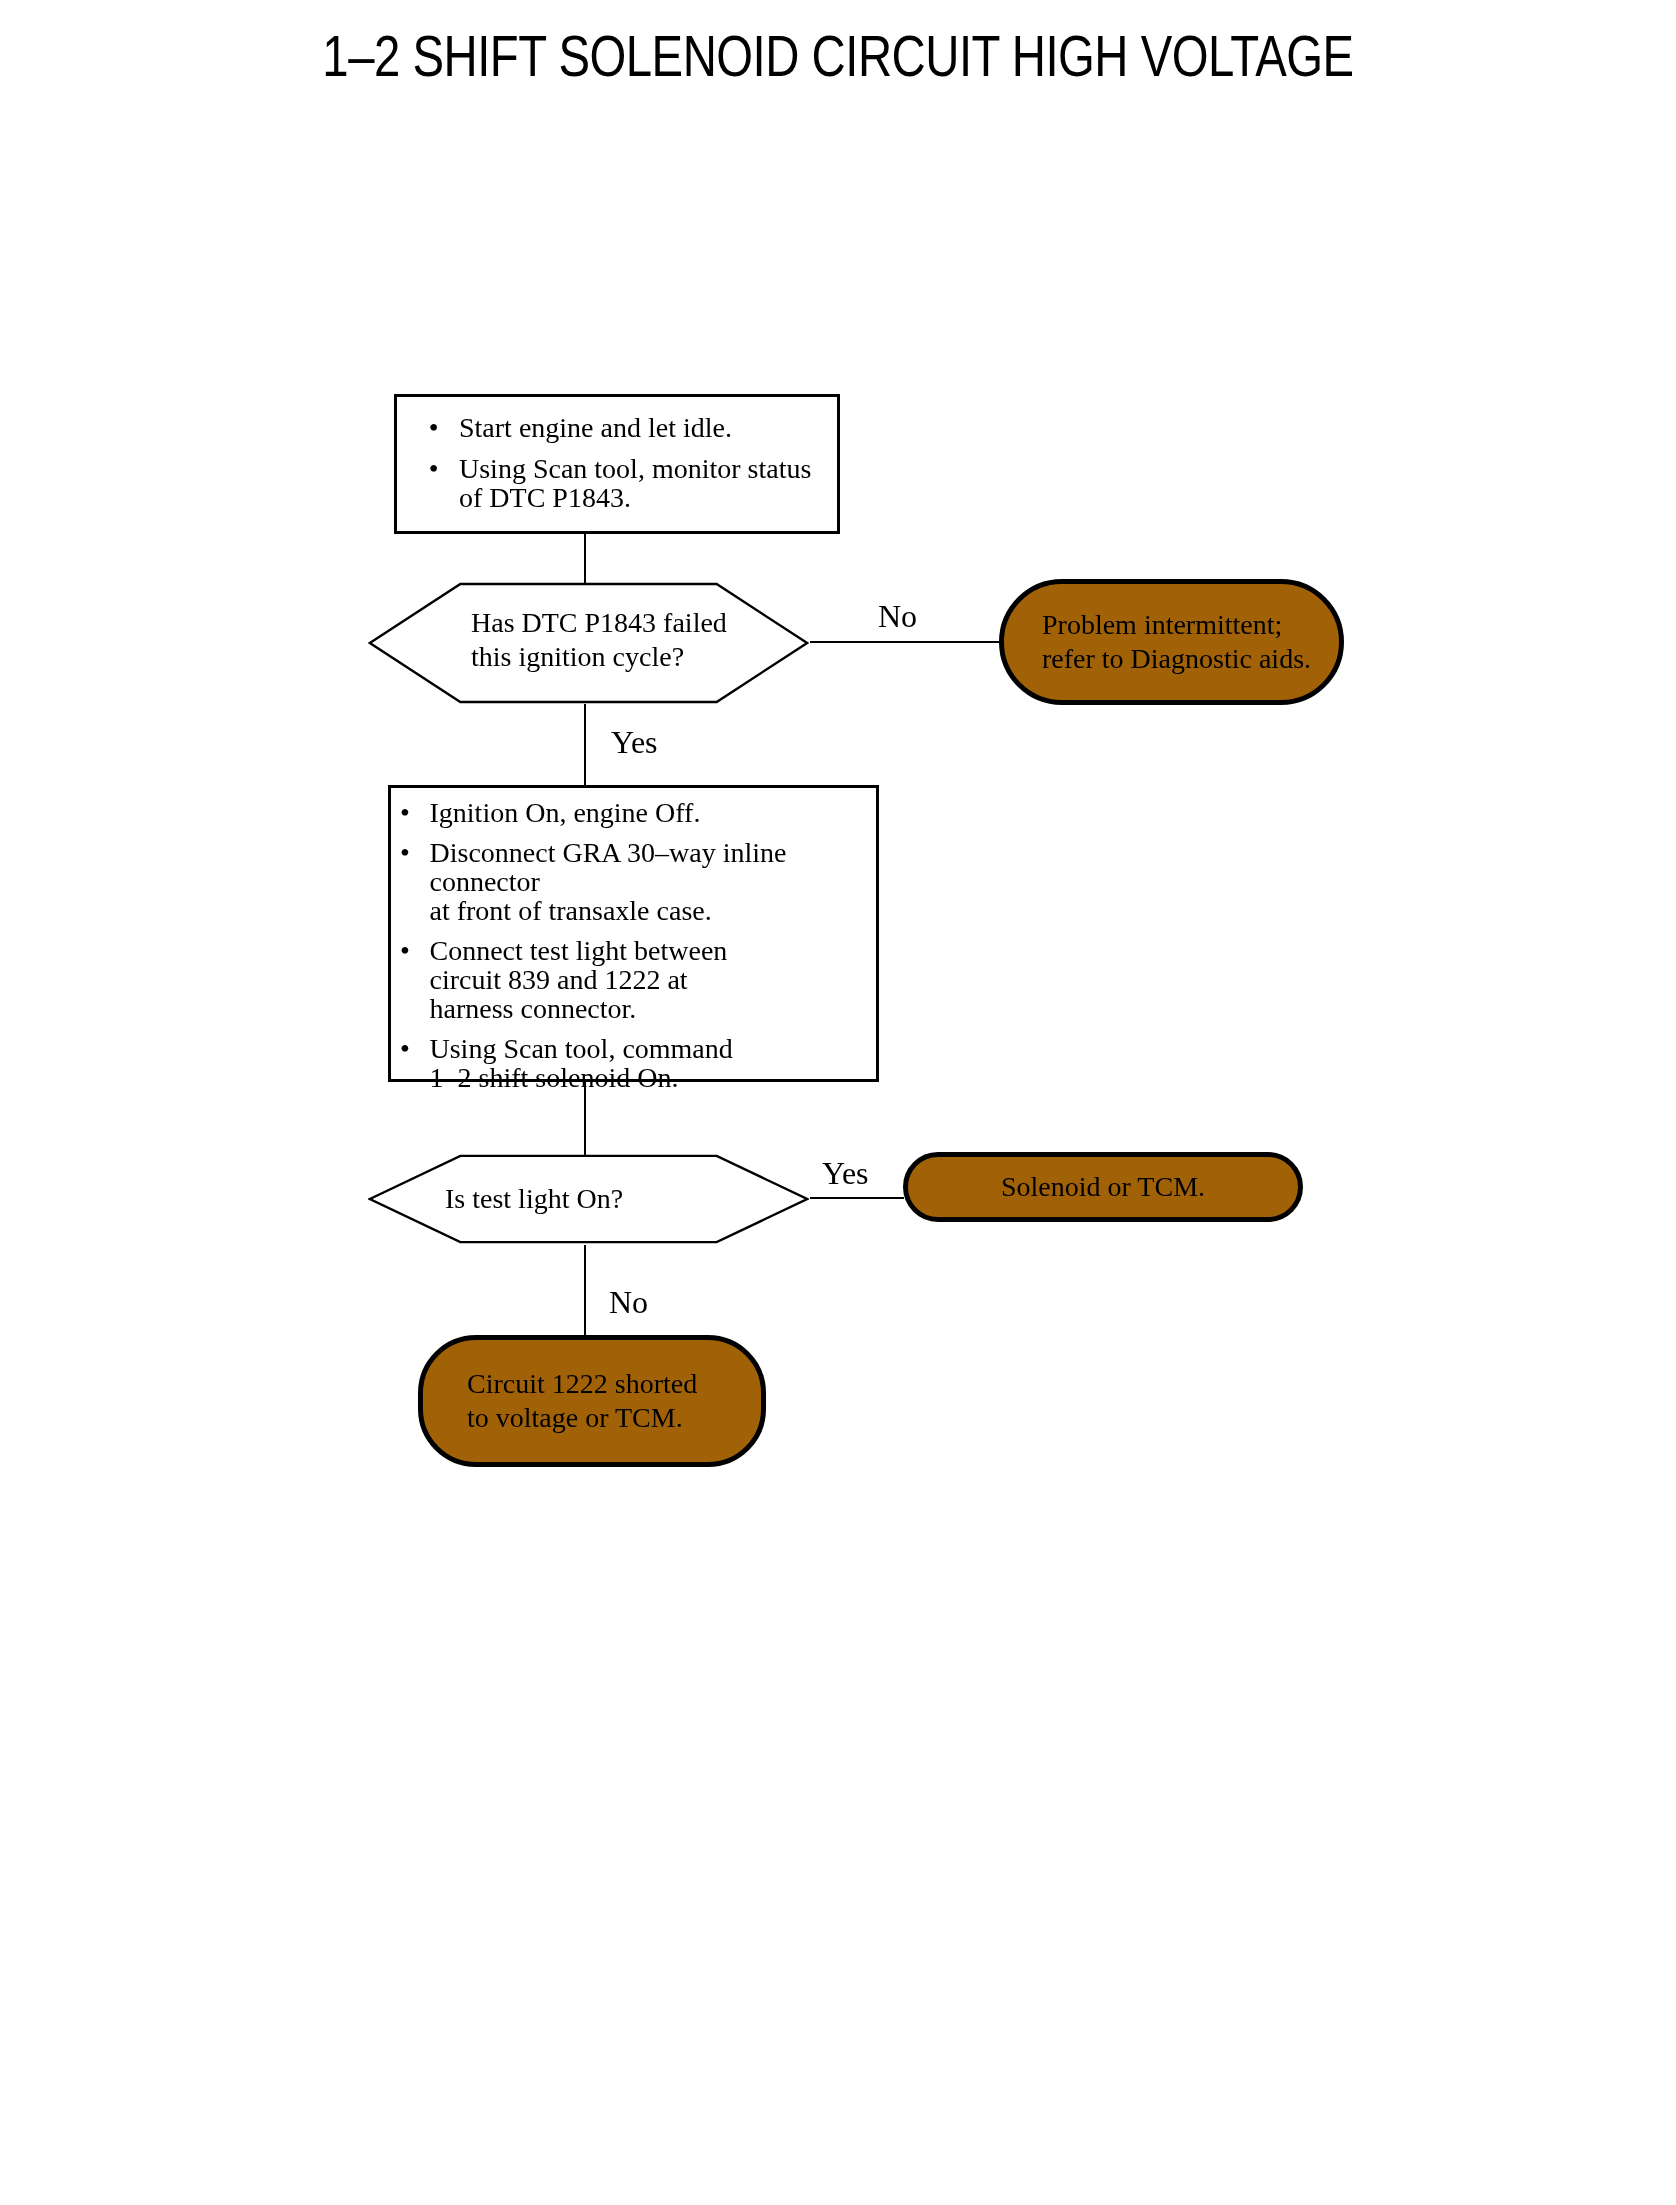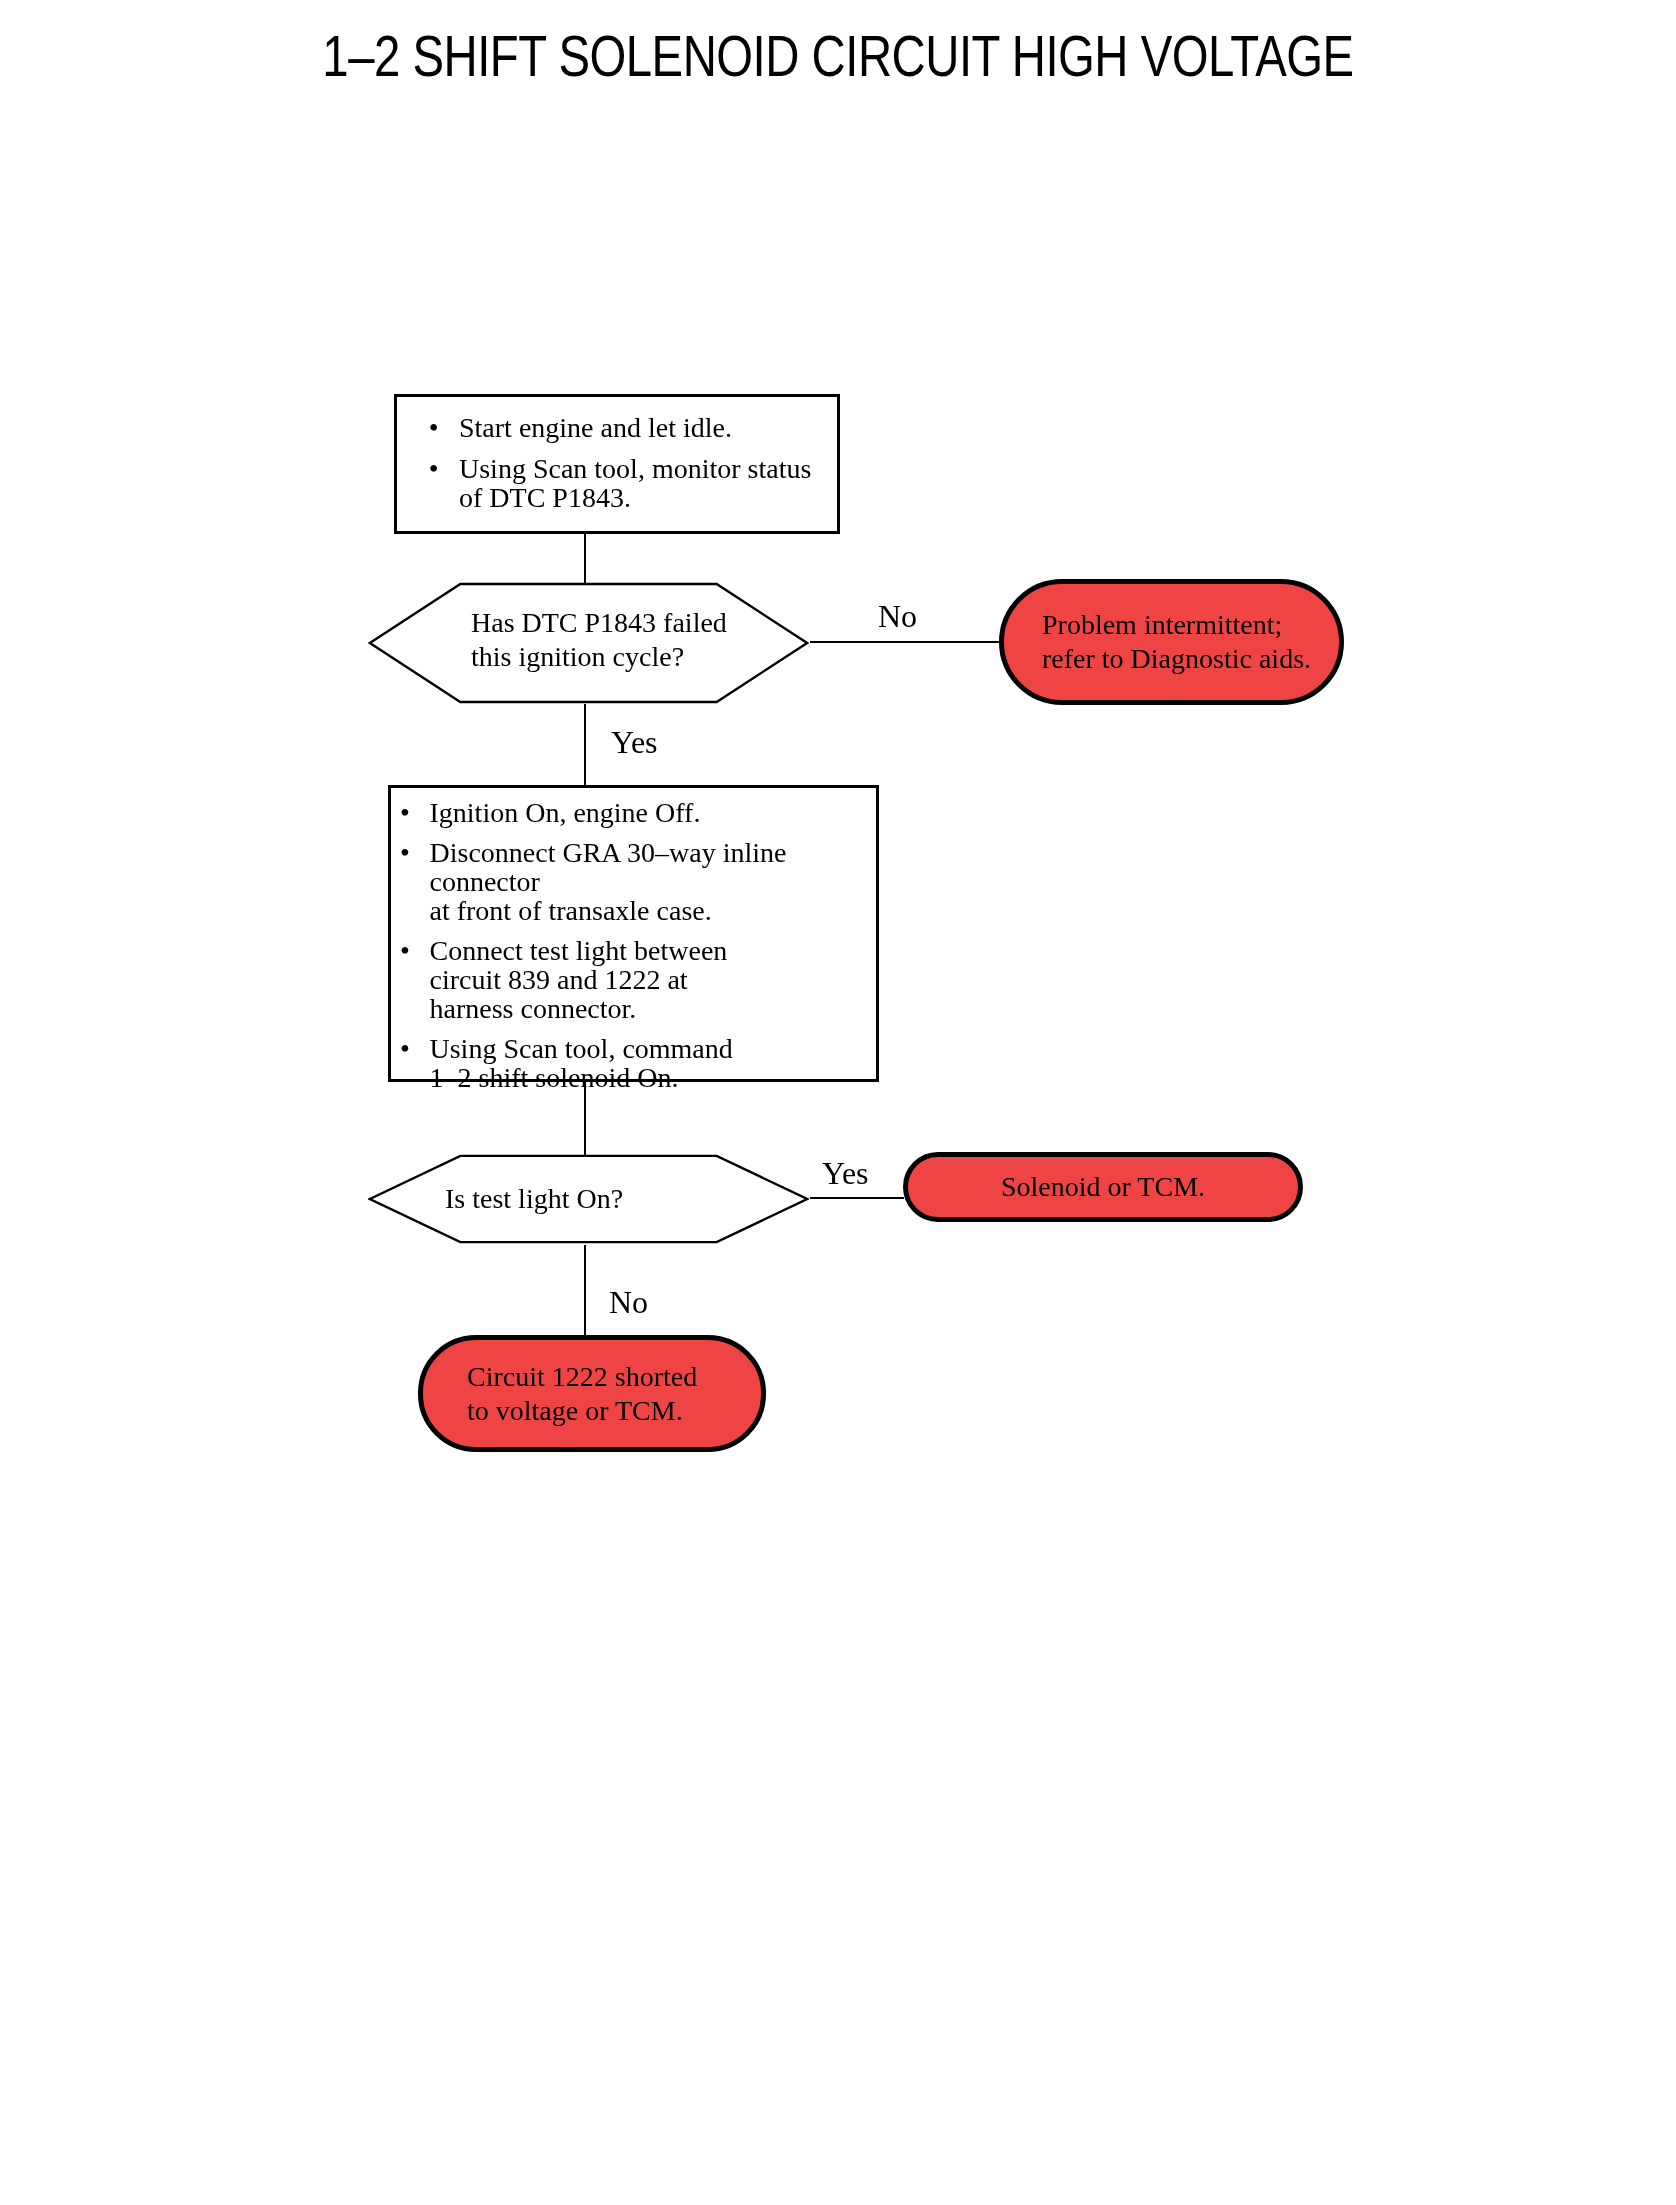--- a/index.html
+++ b/index.html
@@ -58,29 +58,29 @@
     font-size: 28px; line-height: 34px;
     white-space: pre-line;
   }
   .hex1 { left: 368px; top: 582px; width: 441px; height: 115px; }
   .hex2 { left: 368px; top: 1154px; width: 441px; height: 90px; }
   .hex2 .hextext { left: 77px; text-align: right; }
 
   
   .stadium {
     position: absolute;
-    background: #ef4444;
+    background: #a16207;
     border: 5.5px solid #000000;
     display: flex; align-items: center;
     font-size: 28px; line-height: 34px;
   }
   .stadium .stext { white-space: pre-line; }
   .s1 { left: 999px; top: 579px;  width: 345px; height: 126px; border-radius: 63px; padding-left: 38px; }
   .s2 { left: 903px; top: 1152px; width: 400px; height: 70px; border-radius: 44px; justify-content: center; text-align: center; }
-  .s3 { left: 418px;  top: 1335px; width: 348px; height: 117px; border-radius: 58px; padding-left: 44px; }
+  .s3 { left: 418px;  top: 1335px; width: 348px; height: 132px; border-radius: 58px; padding-left: 44px; }
 
   
   .vline { position: absolute; width: 2.4px; background: #000000; }
   .hline { position: absolute; height: 2.4px; background: #000000; }
 
   
   .edge-label { position: absolute; font-size: 32px; line-height: 30px; }
 </style>
 </head>
 <body>

